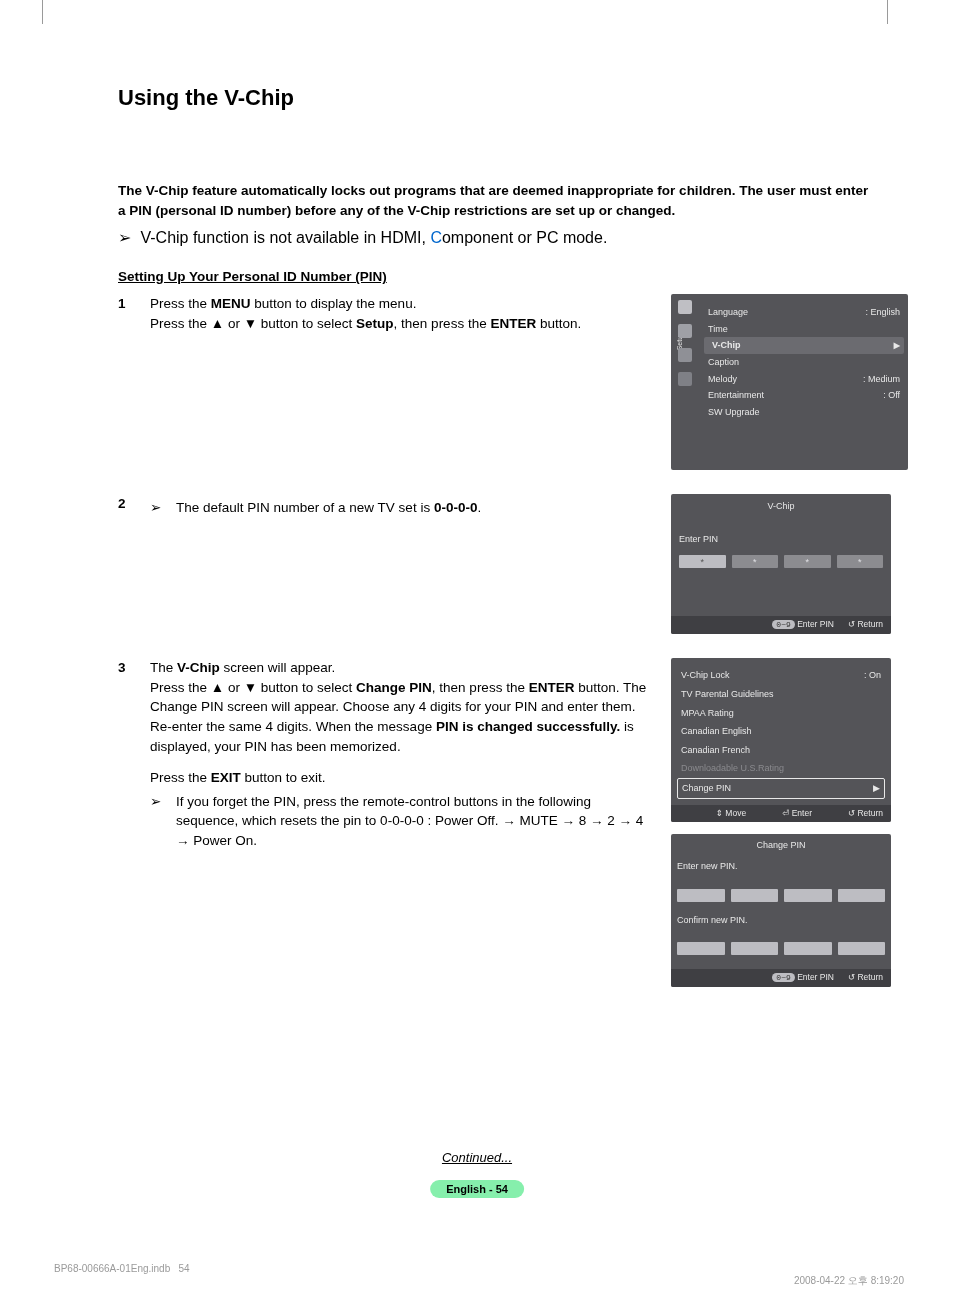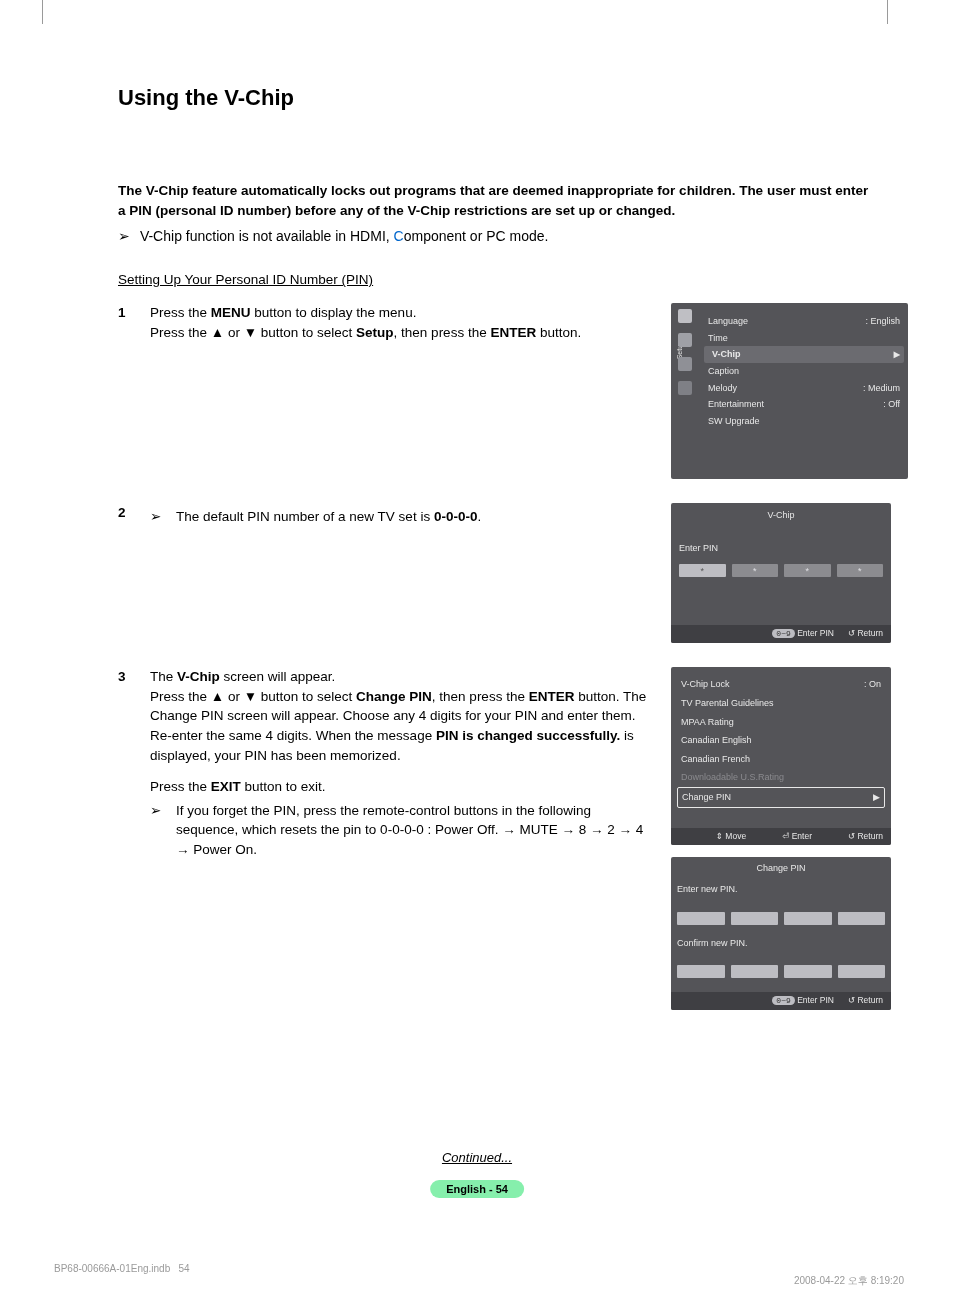--- a/index.html
+++ b/index.html
@@ -24,31 +24,31 @@
     font-weight: bold;
     margin: 0 0 70px 0;
   }
   .intro-bold {
     font-weight: bold;
     font-size: 13.5px;
     line-height: 1.45;
     margin-bottom: 8px;
   }
   .note-line {
-    font-size: 14px;
-    margin-bottom: 28px;
+    font-size: 16px;
+    margin-bottom: 22px;
   }
   .note-line .arrow {
     display:inline-block; width:18px;
   }
   .section-sub {
-    font-weight: normal;
+    font-weight: bold;
     font-size: 13.5px;
     text-decoration: underline;
-    margin-bottom: 16px;
+    margin-bottom: 10px;
   }
   .columns {
     display: flex;
     gap: 18px;
   }
   .col-left {
     flex: 1 1 auto;
     width: 510px;
   }
   .col-right {
@@ -144,21 +144,21 @@
     display:flex;
   }
   .osd3 .row3 .lbl {flex:1;}
   .osd3 .row3.dl { color:#8a8a8e;}
   .osd3 .row3.sel3 {
     border:1px solid #e8e8e8; border-radius:2px;
     position:relative;
   }
   .osd3 .row3.sel3 .tri { position:absolute; right:4px;}
   .osd3-footer {
-    margin:20px -6px 0 -6px;
+    margin:6px -6px 0 -6px;
     gap:36px;
   }
   .osd4 {
     padding:4px 6px 0 6px;
   }
   .osd4 .title-row { text-align:center; padding:1px 0 6px 0;}
   .osd4 .label-row { padding:2px 0 16px 0;}
   .osd4 .boxes {
     display:flex; gap:6px; padding:0 0 10px 0;
   }

